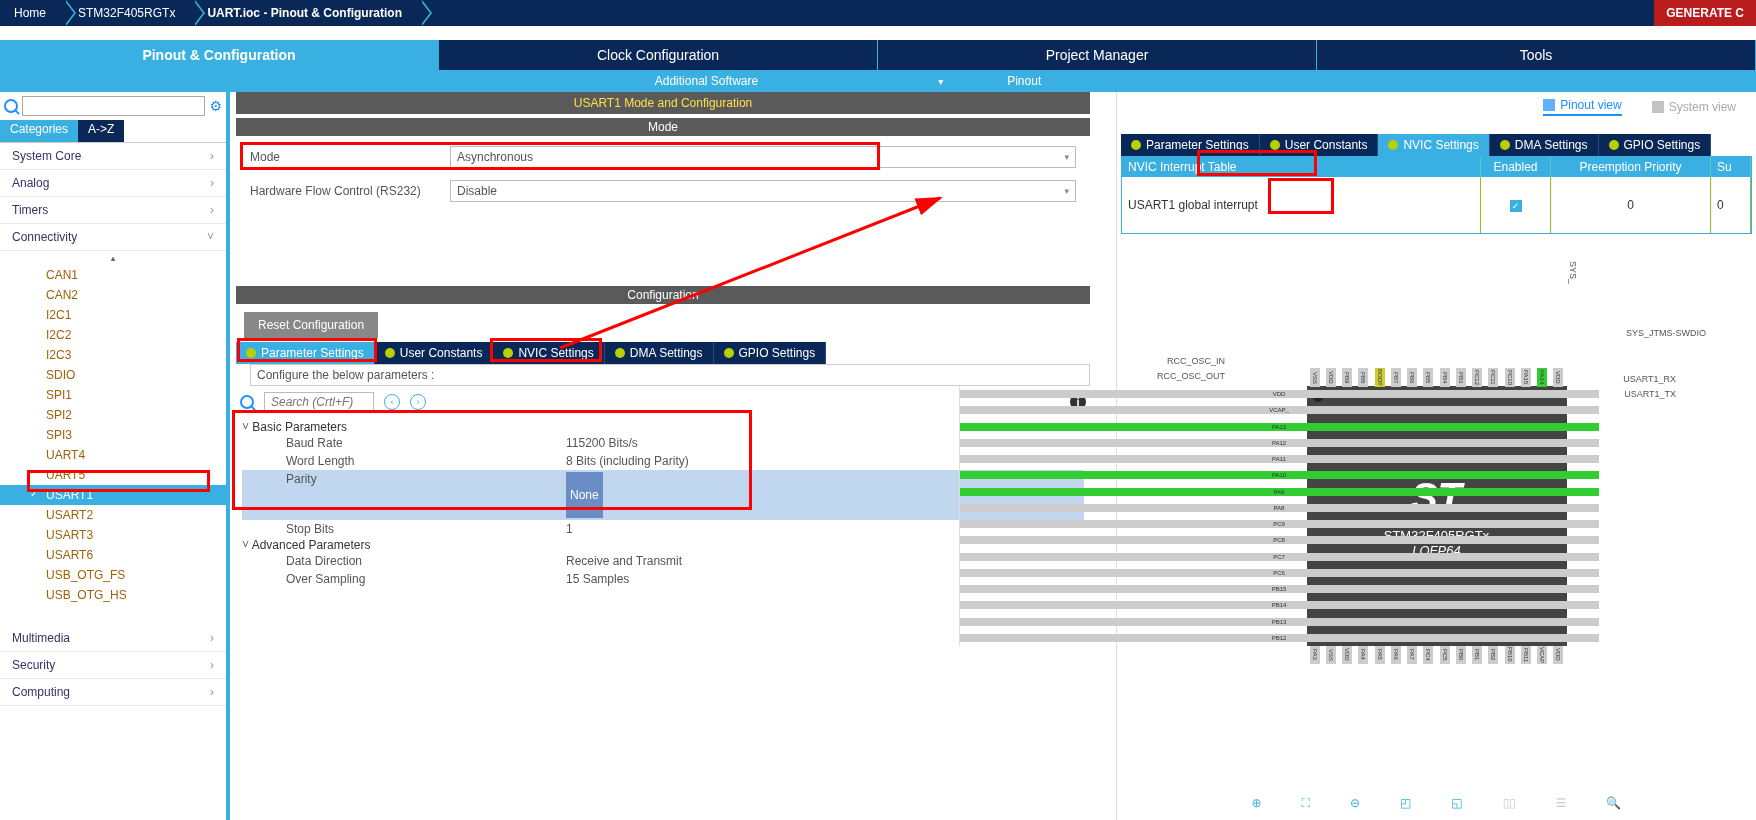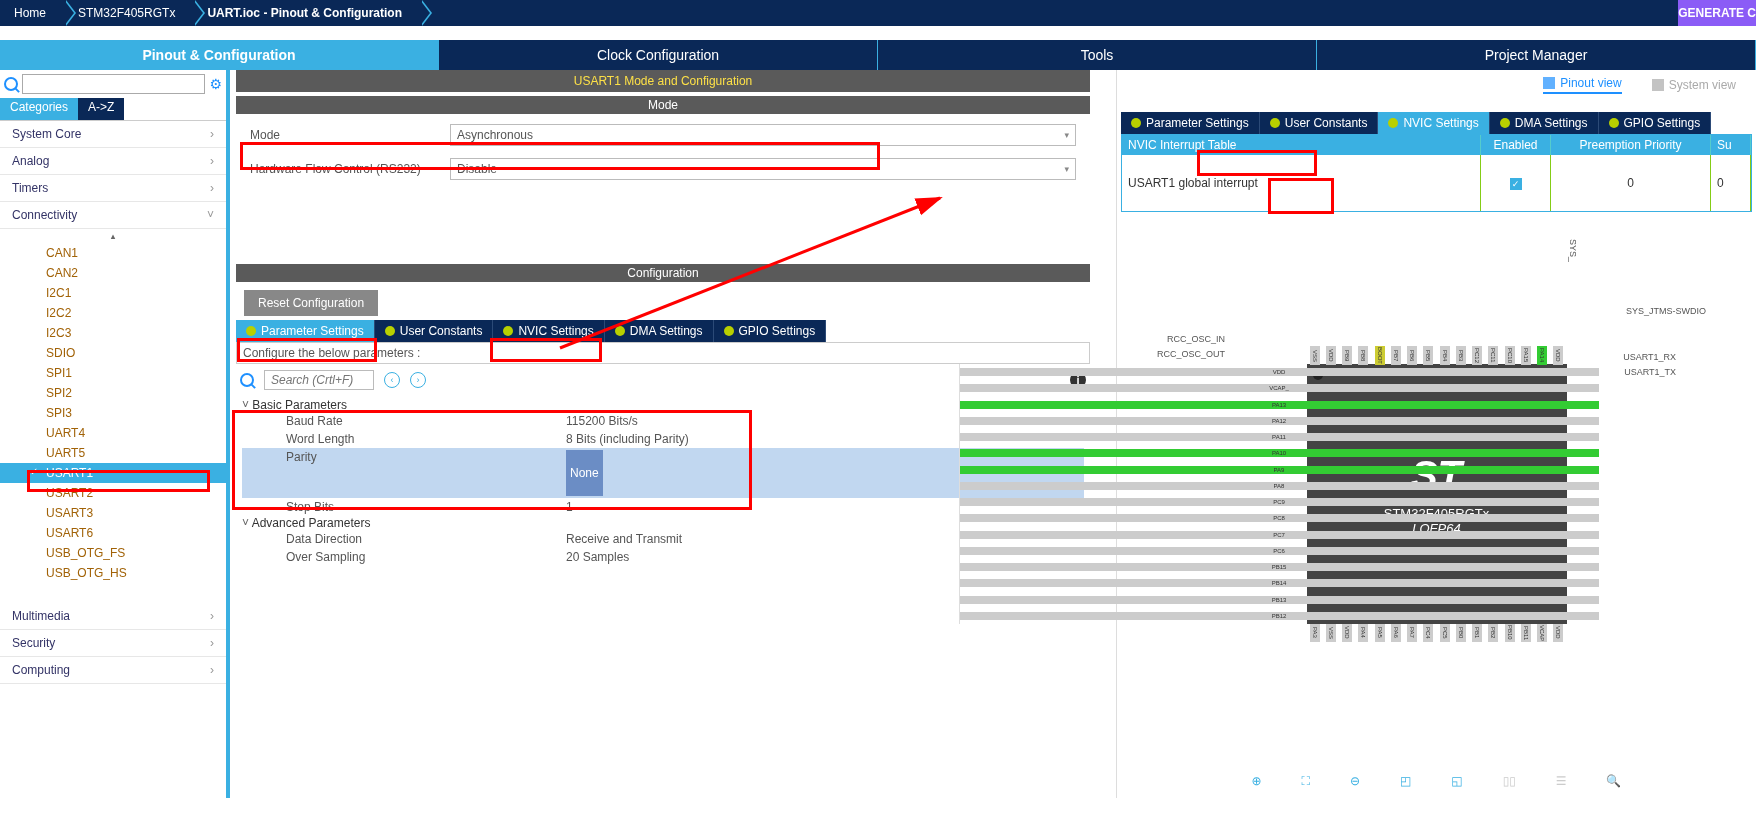--- a/index.html
+++ b/index.html
@@ -4,21 +4,21 @@
 <style>
   * { box-sizing: border-box; margin: 0; padding: 0; font-family: Arial, sans-serif; font-size: 12px; }
   body { background: #fff; width: 1756px; height: 820px; overflow: hidden; position: relative; }
 
   
   .breadcrumb { height: 26px; background: #0a2857; display: flex; align-items: center; color: #fff; position: relative; }
   .crumb { height: 100%; display: flex; align-items: center; padding: 0 18px 0 14px; position: relative; }
   .crumb::after { content: ""; position: absolute; right: -10px; top: 0; border-top: 13px solid transparent; border-bottom: 13px solid transparent; border-left: 10px solid #0a2857; z-index: 2; }
   .crumb::before { content: ""; position: absolute; right: -12px; top: 0; border-top: 13px solid transparent; border-bottom: 13px solid transparent; border-left: 10px solid #3ab0e2; z-index: 1; }
   .crumb.active { font-weight: bold; }
-  .generate { position: absolute; right: 0; top: 0; height: 26px; background: #8b5cf6; color: #fff; font-weight: bold; display: flex; align-items: center; padding: 0 0; }
+  .generate { position: absolute; right: 0; top: 0; height: 26px; background: #b91c1c; color: #fff; font-weight: bold; display: flex; align-items: center; padding: 0 12px; }
 
   
   .main-tabs-wrap { background: #fff; padding: 14px 0 0 0; }
   .main-tabs { display: flex; height: 30px; }
   .mtab { flex: 1; background: #0a2857; color: #fff; display: flex; align-items: center; justify-content: center; font-size: 14px; border-right: 1px solid #3ab0e2; }
   .mtab.active { background: #3ab0e2; color: #fff; font-weight: bold; }
   .sub-bar { height: 22px; background: #3ab0e2; color: #fff; display: flex; align-items: center; justify-content: center; position: relative; }
   .sub-bar span { margin: 0 60px; cursor: pointer; }
   .sub-bar .chev { font-size: 10px; margin-right: 4px; }
 
@@ -51,21 +51,21 @@
   .section-bar { background: #5a5a5a; color: #fff; text-align: center; padding: 2px; font-size: 12px; margin-top: 4px; }
   .mode-row { display: flex; align-items: center; padding: 6px 12px; }
   .mode-row label { width: 200px; color: #555; }
   .mode-row .sel { flex: 1; height: 22px; border: 1px solid #bbb; padding: 0 6px; display: flex; align-items: center; color: #555; position: relative; }
   .mode-row .sel::after { content: "▾"; position: absolute; right: 6px; color: #888; font-size: 9px; }
   .reset-btn { background: #888; color: #fff; border: none; padding: 6px 14px; margin: 8px 0 4px 8px; }
   .cfg-tabs { display: flex; }
   .ctab { background: #0a2857; color: #fff; padding: 4px 10px; display: flex; align-items: center; gap: 5px; border-right: 1px solid #2c4a77; }
   .ctab.active { background: #3ab0e2; }
   .ctab .dot { width: 10px; height: 10px; background: #b8d000; border-radius: 50%; }
-  .config-note { border: 1px solid #ccc; padding: 3px 6px; color: #555; }
+  .config-note { border: 1px solid #ccc; padding: 3px 6px; color: #555; margin-left: 14px; }
   .search-params { display: flex; align-items: center; padding: 6px 4px; gap: 10px; }
   .search-params input { border: 1px solid #bbb; padding: 2px 6px; font-style: italic; color: #888; width: 110px; }
   .nav-circ { width: 16px; height: 16px; border: 1px solid #3ab0e2; border-radius: 50%; display: flex; align-items: center; justify-content: center; color: #3ab0e2; font-size: 9px; }
   .info-i { margin-left: auto; width: 16px; height: 16px; border-radius: 50%; background: #333; color: #fff; display: flex; align-items: center; justify-content: center; font-weight: bold; font-size: 11px; }
   .param-group { padding: 2px 6px; }
   .param-group .ghead { color: #333; font-weight: normal; }
   .ghead::before { content: "˅ "; color: #666; }
   .param-row { display: flex; padding: 2px 0 2px 44px; color: #555; }
   .param-row .pn { width: 280px; }
   .param-row.sel { background: #c1d7f0; }
@@ -128,22 +128,26 @@
   <div class="crumb active">
       <span>UART.ioc - Pinout &amp; Configuration</span>
     </div>
   <div class="generate">GENERATE C</div>
 </div>
 
 <div class="main-tabs-wrap">
   <div class="main-tabs">
     <div class="mtab active">Pinout &amp; Configuration</div>
     <div class="mtab">Clock Configuration</div>
+    <div class="mtab">Project Manager</div>
     <div class="mtab">Tools</div>
-    <div class="mtab">Project Manager</div>
+  </div>
+  <div class="sub-bar">
+    <span>Additional Software</span>
+    <span><span class="chev">▾</span><span>Pinout</span></span>
   </div>
 </div>
 
 <div class="app-body">
 
   <div class="sidebar">
     <div class="search-row">
       <span class="search-icon"></span>
       <div class="search-combo"></div>
       <span class="gear">⚙</span>
@@ -267,21 +271,21 @@
           <span class="pn">Stop Bits</span>
           <span class="pv">1</span>
         </div>
       <div class="ghead">Advanced Parameters</div>
       <div class="param-row">
           <span class="pn">Data Direction</span>
           <span class="pv">Receive and Transmit</span>
         </div>
       <div class="param-row">
           <span class="pn">Over Sampling</span>
-          <span class="pv">20 Samples</span>
+          <span class="pv">15 Samples</span>
         </div>
     </div>
   </div>
 
   <div class="spacer-right"></div>
 
   <div class="right">
     <div class="view-tabs">
       <div class="vt active">
           <span class="vt-icon"></span>

